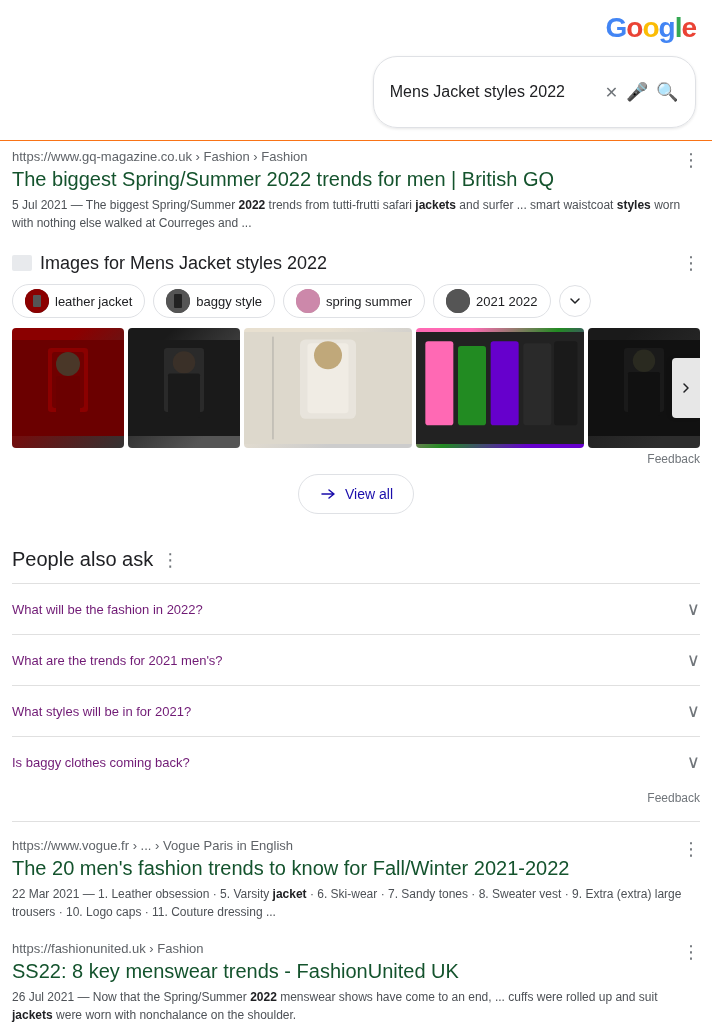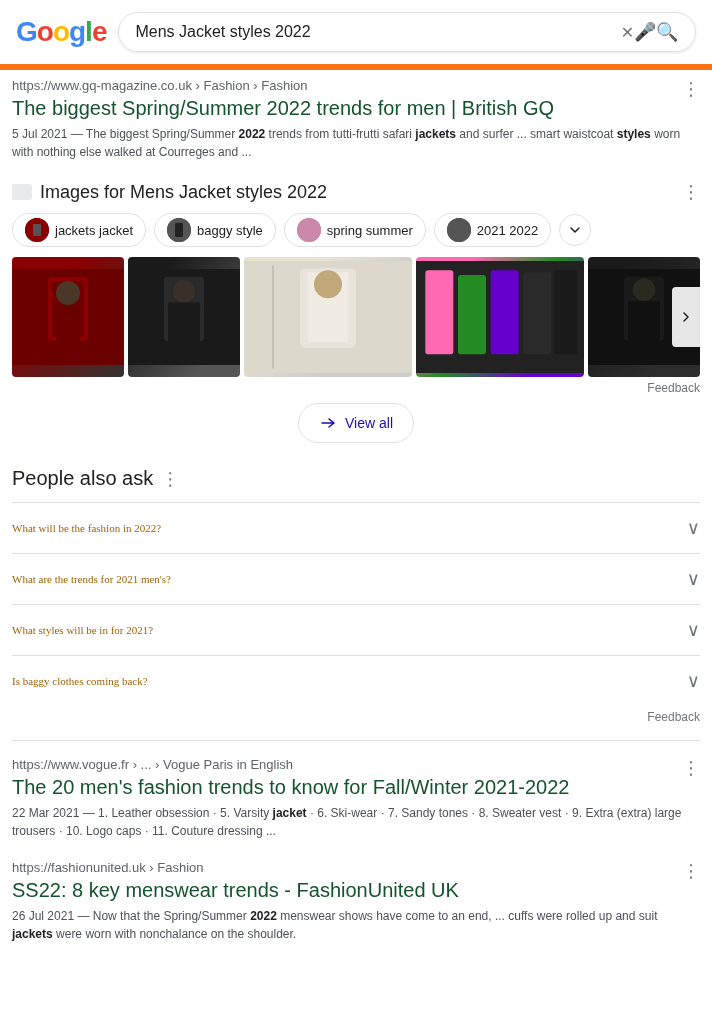--- a/index.html
+++ b/index.html
@@ -9,44 +9,46 @@
       color: #202124;
       font-size: 14px;
       max-width: 712px;
       margin: 0 auto;
     }
 
     
     .header {
       padding: 12px 16px;
       display: flex;
-      align-items: center;
+      align-items: flex-end;
       gap: 12px;
-      border-bottom: 6px solid #f97316;
+      border-bottom: 1px solid #f97316;
+      flex-direction: column;
     }
     .google-logo {
       font-size: 28px;
       font-weight: bold;
       letter-spacing: -1px;
       white-space: nowrap;
     }
     .logo-g { color: #4285F4; }
     .logo-o1 { color: #EA4335; }
     .logo-o2 { color: #FBBC05; }
     .logo-g2 { color: #4285F4; }
     .logo-l { color: #34A853; }
     .logo-e { color: #EA4335; }
 
     .search-bar {
       flex: 1;
       display: flex;
       align-items: center;
       border: 1px solid #dfe1e5;
       border-radius: 24px;
-      padding: 8px 16px;
+      padding: 24px 16px;
+      gap: 8px;
       box-shadow: 0 1px 3px rgba(0,0,0,0.1);
     }
     .search-input {
       flex: 1;
       border: none;
       outline: none;
       font-size: 16px;
       color: #202124;
       background: transparent;
     }
@@ -229,21 +231,21 @@
       display: flex;
       align-items: center;
       justify-content: center;
       gap: 8px;
       border: 1px solid #dfe1e5;
       border-radius: 24px;
       padding: 10px 20px;
       cursor: pointer;
       color: #1a0dab;
       font-size: 14px;
-      margin-bottom: 24px;
+      margin-bottom: 34px;
       width: fit-content;
       margin-left: auto;
       margin-right: auto;
     }
 
     
     .paa-section {
       margin-bottom: 4px;
     }
     .paa-header {
@@ -265,23 +267,22 @@
       padding: 14px 0;
       display: flex;
       align-items: center;
       justify-content: space-between;
       cursor: pointer;
     }
     .paa-item:last-of-type {
       border-bottom: 1px solid #e0e0e0;
     }
     .paa-question {
-      font-size: 11px;
-      color: #a16207;
-      font-family: Liberation Serif, serif;
+      font-size: 13px;
+      color: #701a75;
     }
     .paa-chevron {
       color: #70757a;
       font-size: 18px;
     }
 
     .feedback-label2 {
       text-align: right;
       font-size: 12px;
       color: #70757a;
@@ -342,21 +343,21 @@
     </div>
 
     <div class="filter-chips">
       <div class="chip">
         <div class="chip-avatar" style="background: linear-gradient(135deg,#8B0000,#333);">
           <svg width="24" height="24" viewBox="0 0 24 24" xmlns="http://www.w3.org/2000/svg">
             <rect width="24" height="24" fill="#8B0000"></rect>
             <rect x="8" y="6" width="8" height="12" rx="1" fill="#555"></rect>
           </svg>
         </div>
-        <span>jackets jacket</span>
+        <span>leather jacket</span>
       </div>
       <div class="chip">
         <div class="chip-avatar" style="background: linear-gradient(135deg,#555,#222);">
           <svg width="24" height="24" viewBox="0 0 24 24">
               <rect width="24" height="24" fill="#555"></rect>
               <rect x="8" y="5" width="8" height="14" rx="1" fill="#222"></rect>
             </svg>
         </div>
         <span>baggy style</span>
       </div>

